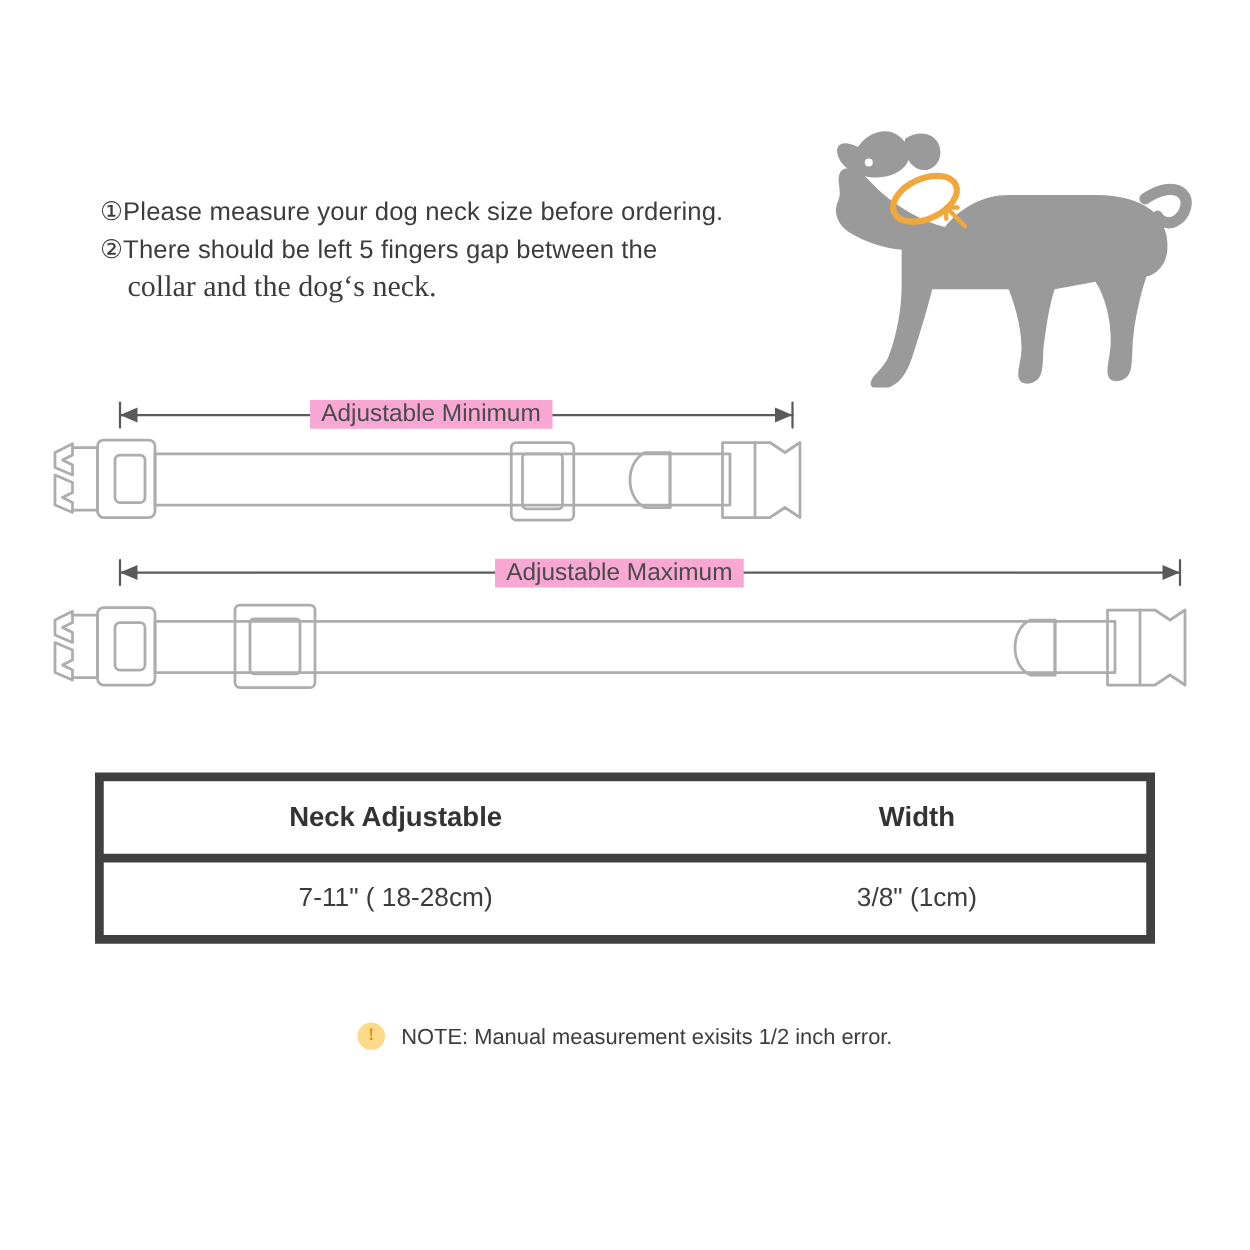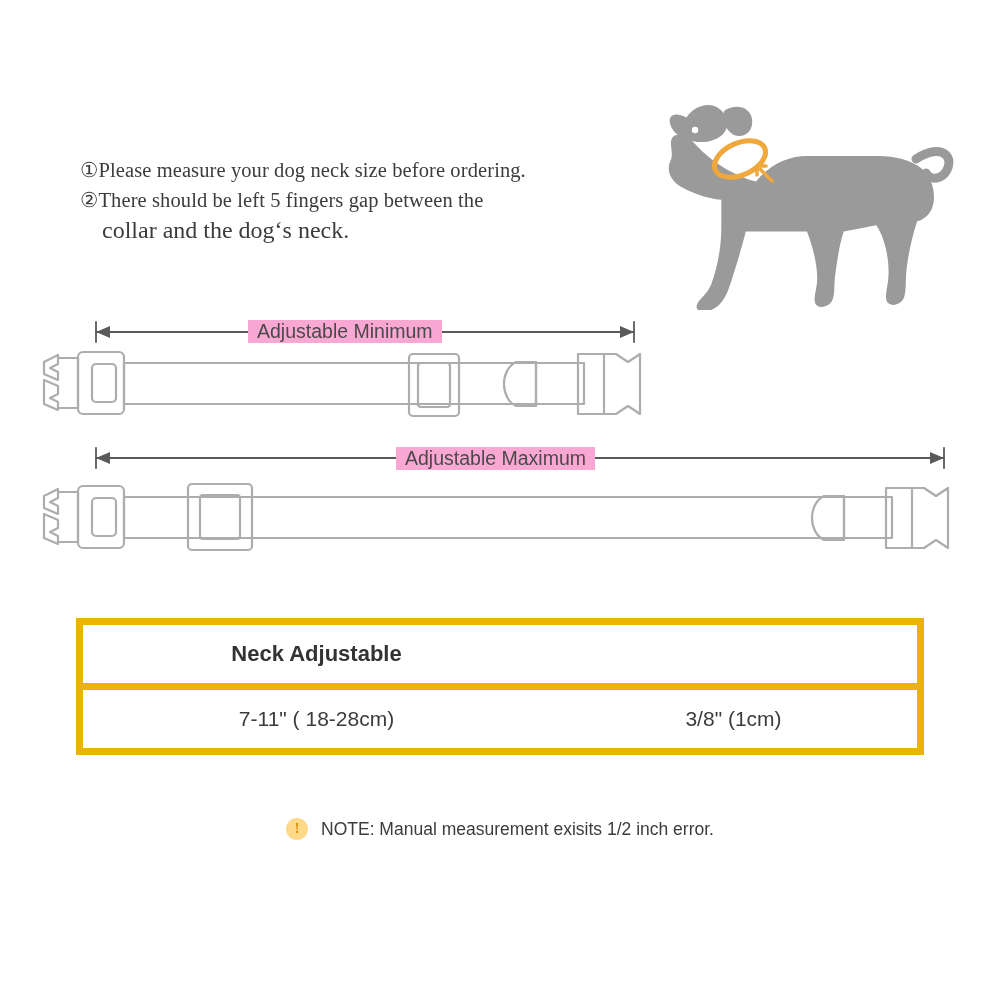--- a/index.html
+++ b/index.html
@@ -22,21 +22,20 @@
     left: 80px;
     top: 155px;
     width: 600px;
   }
   .instr-line {
     font-size: 20.5px;
     line-height: 30px;
     color: #3c3c3c;
     white-space: nowrap;
     letter-spacing: 0.1px;
-    font-family: Liberation Serif, serif;
   }
   .instr-sub {
     font-size: 24px;
     line-height: 30px;
     color: #3c3c3c;
     padding-left: 22px;
     white-space: nowrap;
     font-family: Liberation Serif, serif;
   }
 
@@ -68,21 +67,21 @@
   }
   .dim-label.min { left: 248px; top: 320px; }
   .dim-label.max { left: 396px; top: 447px; }
 
   
   .spec-table {
     position: absolute;
     left: 76px;
     top: 618px;
     width: 848px;
-    background: #eab308;
+    background: #404040;
     padding: 7px;
     box-sizing: border-box;
   }
   .spec-row {
     display: flex;
     background: #ffffff;
     height: 58px;
     align-items: center;
   }
   .spec-row + .spec-row { margin-top: 7px; }
@@ -252,20 +251,21 @@
     </g>
   </svg>
 </div>
 
 <div class="dim-label min">Adjustable Minimum</div>
 <div class="dim-label max">Adjustable Maximum</div>
 
 <div class="spec-table">
   <div class="spec-row head">
     <div class="spec-cell c0">Neck Adjustable</div>
+    <div class="spec-cell c1">Width</div>
   </div>
   <div class="spec-row">
     <div class="spec-cell c0">7-11" ( 18-28cm)</div>
     <div class="spec-cell c1">3/8" (1cm)</div>
   </div>
 </div>
 
 <div class="note">
   <div class="note-icon">!</div>
   <div class="note-text">NOTE: Manual measurement exisits  1/2  inch error.</div>

